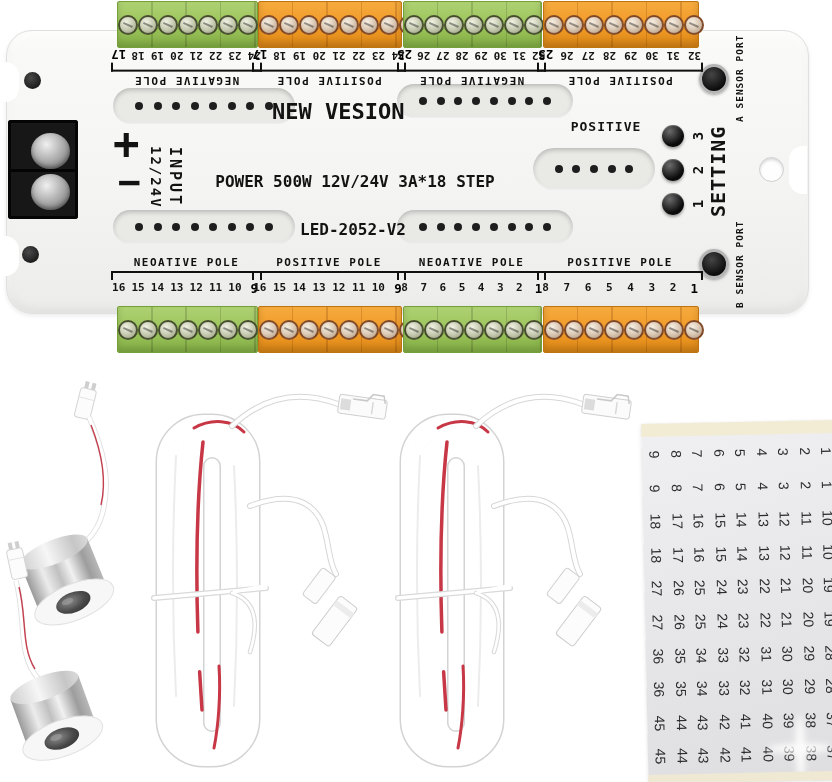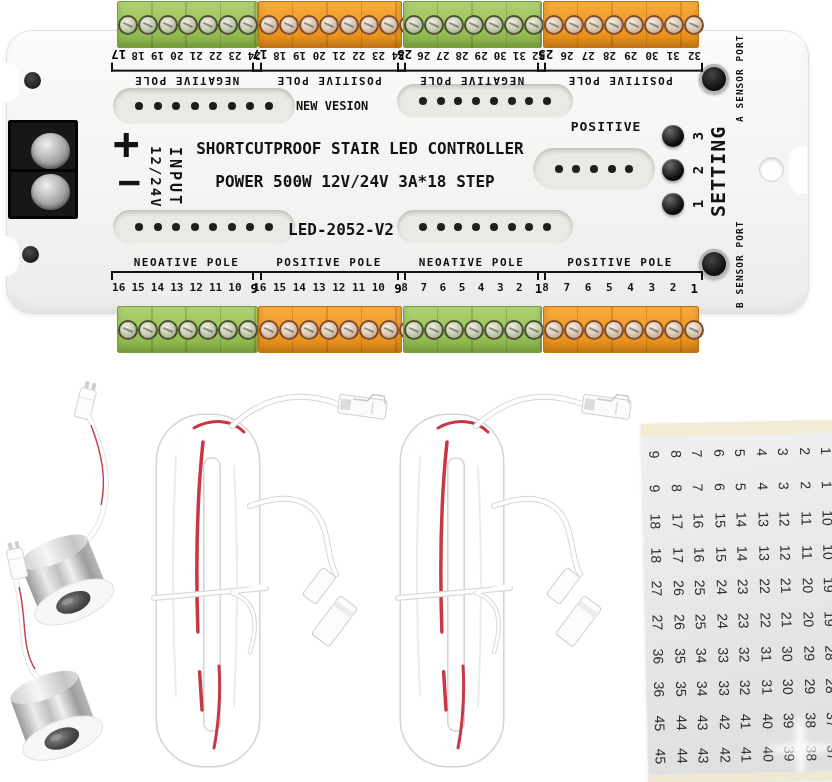--- a/index.html
+++ b/index.html
@@ -155,24 +155,23 @@
       <i></i>
     </div>
   <div class="vent" style="left:533px;top:148px;width:122px;height:42px;border-radius:21px;">
       <i></i>
       <i></i>
       <i></i>
       <i></i>
       <i></i>
     </div>
 
-  <div class="print" style="left:272px;top:99px;width:120px;font-size:12px;">NEW VESION</div>
-  <div class="print" style="left:188px;top:139px;width:344px;font-size:16px;">SHORTCUTPROOF STAIR LED CONTROLLER</div>
+  <div class="print" style="left:272px;top:99px;width:120px;font-size:22px;">NEW VESION</div>
   <div class="print" style="left:205px;top:172px;width:300px;font-size:16px;">POWER 500W 12V/24V 3A*18 STEP</div>
-  <div class="print" style="left:281px;top:220px;width:120px;font-size:16px;">LED-2052-V2</div>
+  <div class="print" style="left:293px;top:220px;width:120px;font-size:16px;">LED-2052-V2</div>
   <div class="print" style="left:556px;top:119px;width:100px;font-size:13px;letter-spacing:1px;">POSITIVE</div>
 
   <div class="print" style="left:113px;top:118px;font-size:44px;">+</div>
   <div class="print" style="left:118px;top:160px;font-size:38px;">−</div>
   <div class="print vtext" style="left:148px;top:138px;height:78px;font-size:14px;letter-spacing:2px;">12/24V</div>
   <div class="print vtext" style="left:166px;top:138px;height:78px;font-size:15px;letter-spacing:3px;">INPUT</div>
 
   <div class="print vup" style="left:706px;top:122px;height:98px;font-size:20px;letter-spacing:1px;">SETTING</div>
   <div class="print vup" style="left:734px;top:36px;height:86px;font-size:9.5px;letter-spacing:1px;">A SENSOR PORT</div>
   <div class="print vup" style="left:734px;top:222px;height:86px;font-size:9.5px;letter-spacing:1px;">B SENSOR PORT</div>

